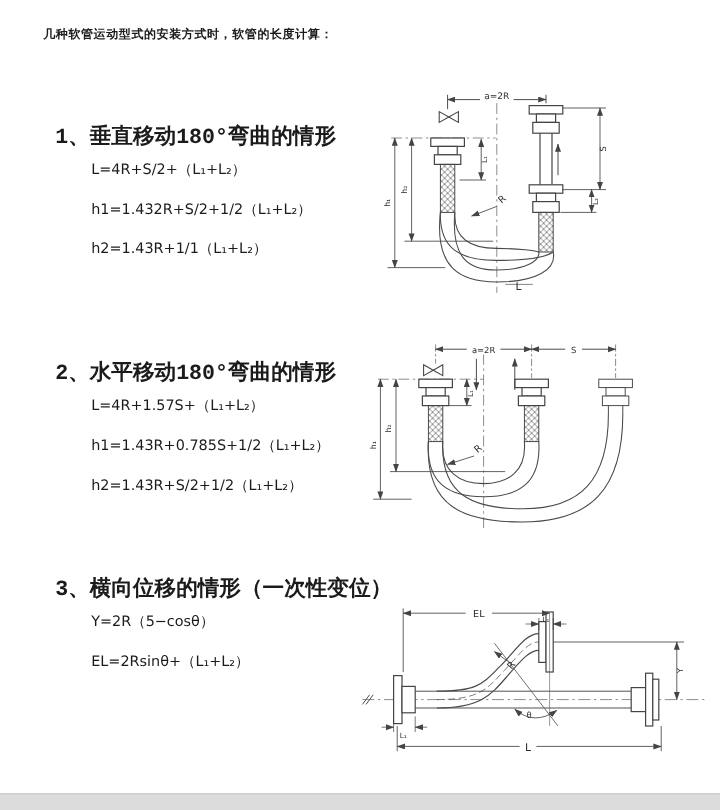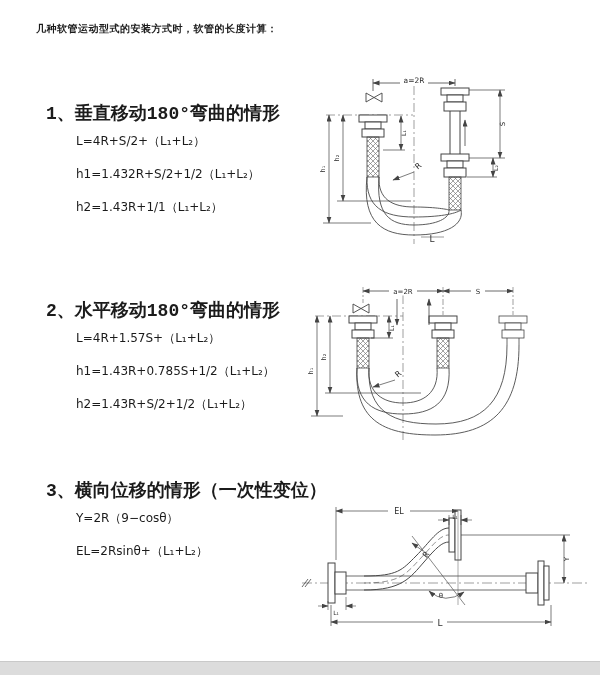--- a/index.html
+++ b/index.html
@@ -41,21 +41,21 @@
   <ul class="formulas">
     <li>L=4R+1.57S+（L₁+L₂）</li>
     <li>h1=1.43R+0.785S+1/2（L₁+L₂）</li>
     <li>h2=1.43R+S/2+1/2（L₁+L₂）</li>
   </ul>
 </div>
 
 <div class="section" id="section-3">
   <p class="sec-heading">3、横向位移的情形（一次性变位）</p>
   <ul class="formulas">
-    <li>Y=2R（9−cosθ）</li>
+    <li>Y=2R（5−cosθ）</li>
     <li>EL=2Rsinθ+（L₁+L₂）</li>
   </ul>
 </div>
 
 <svg class="diagram" id="diagram-1" width="275" height="190" viewBox="0 0 275 190">
   <defs>
     <marker id="ae1" markerUnits="userSpaceOnUse" markerWidth="8" markerHeight="6" refX="6.5" refY="2.5" orient="auto">
       <path d="M0,0 L7,2.5 L0,5 Z" fill="#444"></path>
       </marker>
     <marker id="as1" markerUnits="userSpaceOnUse" markerWidth="8" markerHeight="6" refX="6.5" refY="2.5" orient="auto-start-reverse">

